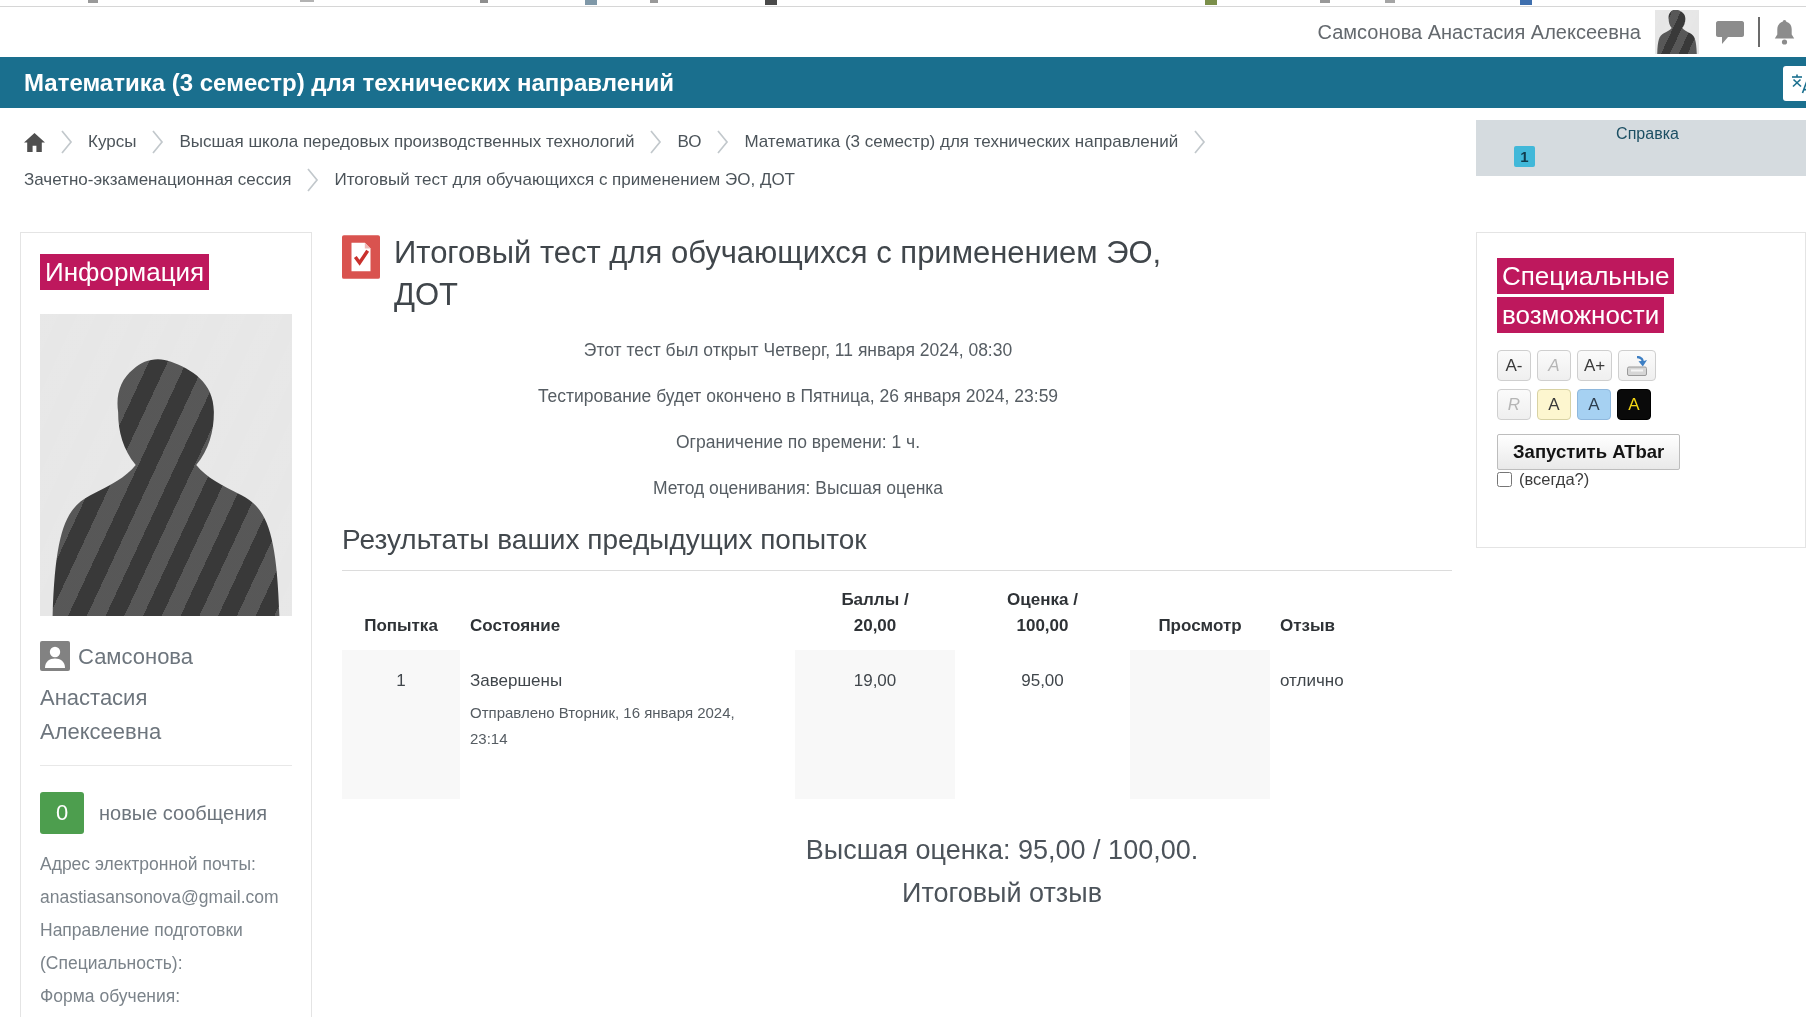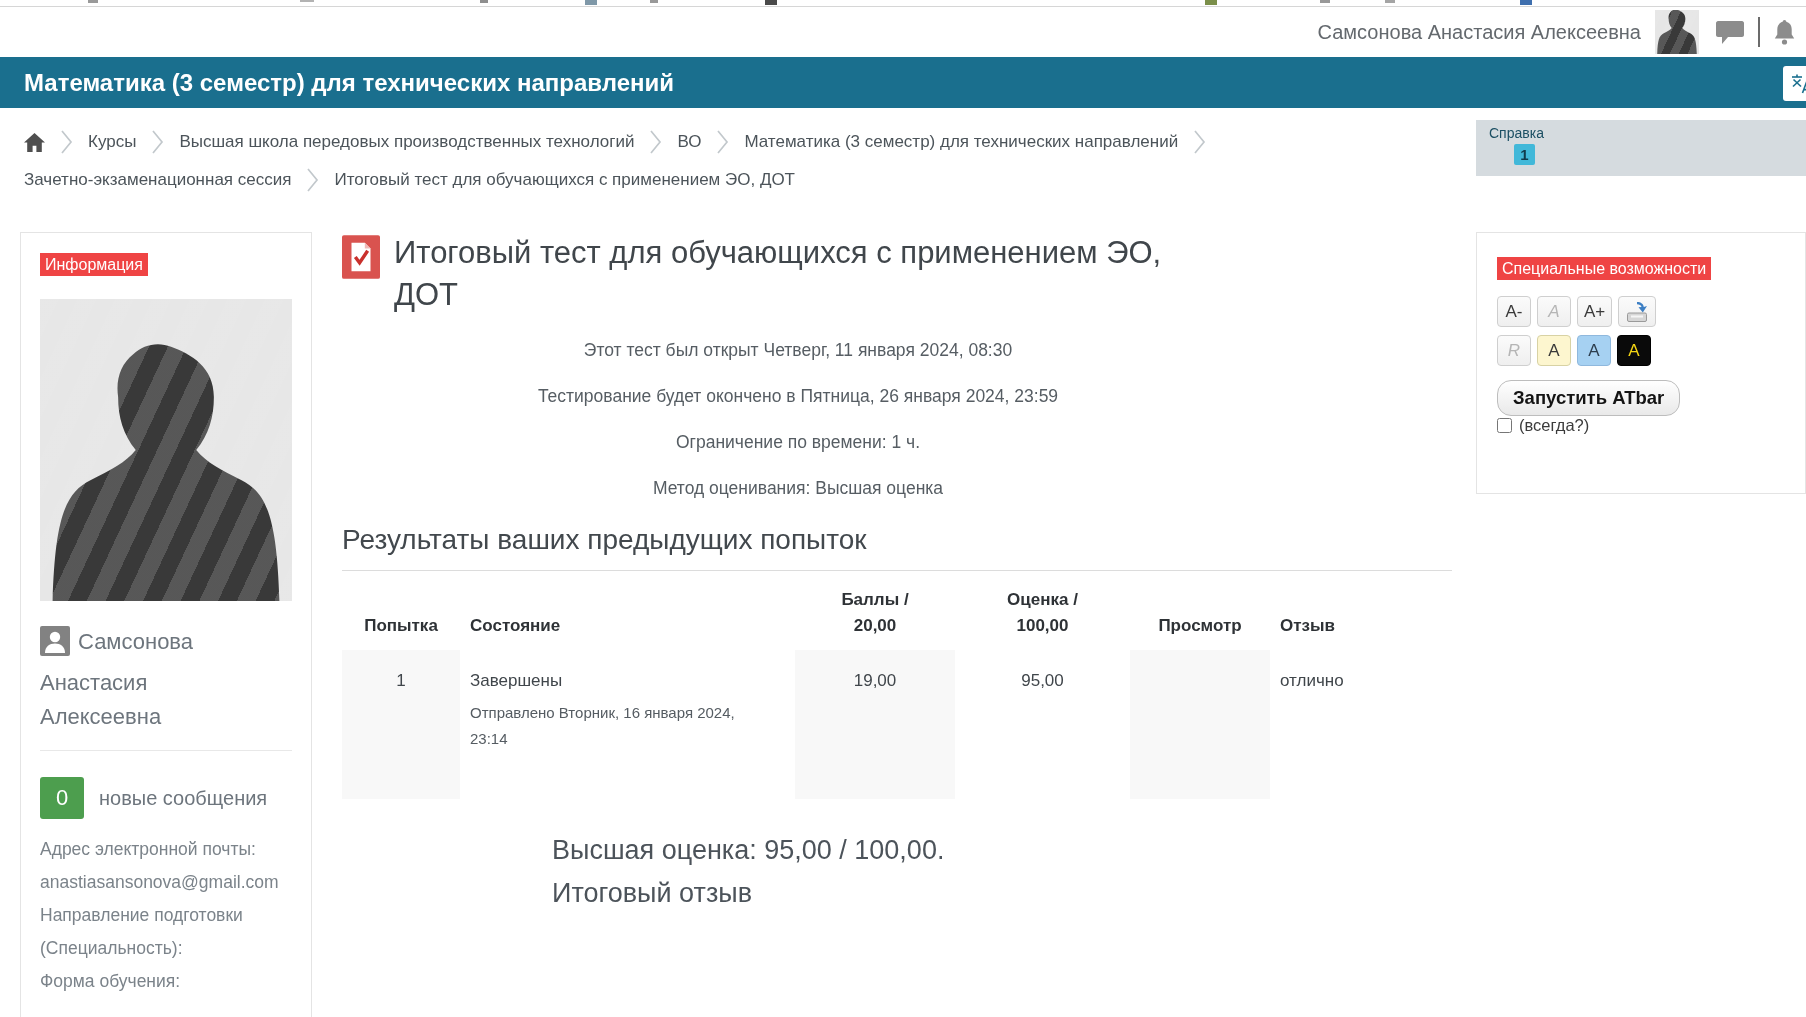--- a/index.html
+++ b/index.html
@@ -31,30 +31,30 @@
   .translate-box { position:absolute; right:-12px; top:9px; width:35px; height:35px; background:#fff; border-radius:3px;
     display:flex; align-items:center; justify-content:center; cursor:pointer; }
 
   
   .crumb-wrap { position:relative; padding:20px 360px 10px 24px; min-height:94px; }
   .crumbs { display:flex; flex-wrap:wrap; align-items:center; column-gap:15px; row-gap:10px;
     font-size:17px; color:#4c545a; max-width:1420px; }
   .crumbs a { color:#4c545a; text-decoration:none; cursor:pointer; }
   .chev { display:inline-flex; }
   .help-box { position:absolute; top:12px; right:0; width:330px; height:56px; background:#d5dbdf; padding:5px 0 0 13px; cursor:pointer; }
-  .help-box .help-label { font-size:14px; color:#1c4f63; }
+  .help-box .help-label { font-size:16px; color:#1c4f63;text-align:center; }
   .help-box .help-badge { margin:3px 0 0 25px; width:21px; height:21px; background:#41b8d9; color:#113c4d;
     font-size:15px; font-weight:700; display:flex; align-items:center; justify-content:center; border-radius:2px; }
 
   
   .content { display:flex; align-items:flex-start; margin-top:28px; padding-left:20px; }
 
   
   .info-card { width:292px; border:1px solid #e4e4e4; padding:20px 19px; height:862px; flex:0 0 292px; }
-  .block-heading { display:inline; background:#ef4444; color:#fff; font-size:16px; line-height:1.5;
+  .block-heading { display:inline; background:#be185d; color:#fff; font-size:26px; line-height:1.5;
     padding:3px 5px; box-decoration-break:clone; -webkit-box-decoration-break:clone; }
   .avatar-lg { margin-top:22px; width:252px; height:302px; position:relative; overflow:hidden;
     background:repeating-linear-gradient(115deg,#e4e4e4 0 17px,#f3f3f3 17px 34px); }
   .profile-name { margin-top:24px; font-size:22px; color:#6d757d; line-height:34px; max-width:206px; }
   .pers-ico { display:inline-block; vertical-align:-7px; margin-right:8px; }
   .side-div { border:0; border-top:1px solid #e8e8e8; margin-top:16px; }
   .messages-row { margin-top:26px; display:flex; align-items:center; gap:15px; }
   .badge-green { width:44px; height:42px; background:#4d9e4e; color:#fff; font-size:22px; border-radius:3px;
     display:flex; align-items:center; justify-content:center; }
   .messages-label { font-size:20px; color:#6d757d; }
@@ -69,35 +69,35 @@
   .quiz-info p { text-align:center; font-size:17.5px; color:#565d63; margin:25px 0; }
   .results-heading { font-size:28px; font-weight:400; color:#42484d; margin-top:25px;
     padding-bottom:14px; border-bottom:1px solid #dcdcdc; }
   table.results { border-collapse:collapse; width:1104px; margin-top:4px; table-layout:fixed; }
   table.results th { font-size:17px; color:#2e3236; font-weight:700; vertical-align:bottom; padding:12px 10px; line-height:1.5; }
   table.results td { font-size:17px; color:#40464b; vertical-align:top; padding:21px 10px 46px; }
   .ta-c { text-align:center; } .ta-l { text-align:left; }
   .shade { background:#f8f8f8; }
   .state-detail { font-size:15px; color:#555c62; line-height:1.75; margin-top:9px; max-width:285px; }
   .final-block { margin:36px 0 0 210px; font-size:27px; color:#4c535a; }
-  .final-block p { margin-bottom:12px; }
+  .final-block p { margin-bottom:12px;text-align:center; }
 
   
   .access-card { width:330px; margin-left:24px; border:1px solid #e4e4e4; padding:24px 20px 58px; flex:0 0 330px; }
   .btn-row { margin-top:15px; display:flex; gap:6px; }
   .btn-row.second { margin-top:8px; }
   .btn-small { display:inline-flex; align-items:center; justify-content:center; min-width:34px; height:31px;
     border:1px solid #cfcfcf; border-radius:4px; background:linear-gradient(#fbfbfb,#efefef);
     font-size:17px; color:#3a3a3a; padding:0 6px; cursor:pointer; }
   .btn-disabled { color:#b5b5b5; font-style:italic; }
   .btn-yellow { background:#fdf6cf; border-color:#d8d2a4; }
   .btn-blue { background:#a6d1f2; border-color:#8fb8dd; color:#2d3e4e; }
   .btn-black { background:#0a0a0a; border-color:#000; color:#f3d414; }
   .atbar-btn { margin-top:14px; display:inline-block; font-size:18.5px; font-weight:700; color:#141414;
-    padding:6px 15px; border:1px solid #bdbdbd; border-radius:14px; background:linear-gradient(#fff,#e9e9e9); cursor:pointer; }
+    padding:6px 15px; border:1px solid #bdbdbd; border-radius:2px; background:linear-gradient(#fff,#e9e9e9); cursor:pointer; }
   .always-row { display:flex; align-items:center; gap:7px; font-size:16.5px; color:#3c3c3c; }
   .always-row input { width:15px; height:15px; }
 </style>
 </head>
 <body>
 
 <div class="bm-strip">
   <span class="frag" style="left:88px;width:10px;height:3px;background:#9a9a9a"></span>
   <span class="frag" style="left:300px;width:14px;height:2px;background:#b3b3b3"></span>
   <span class="frag" style="left:480px;width:8px;height:3px;background:#8f8f8f"></span>

